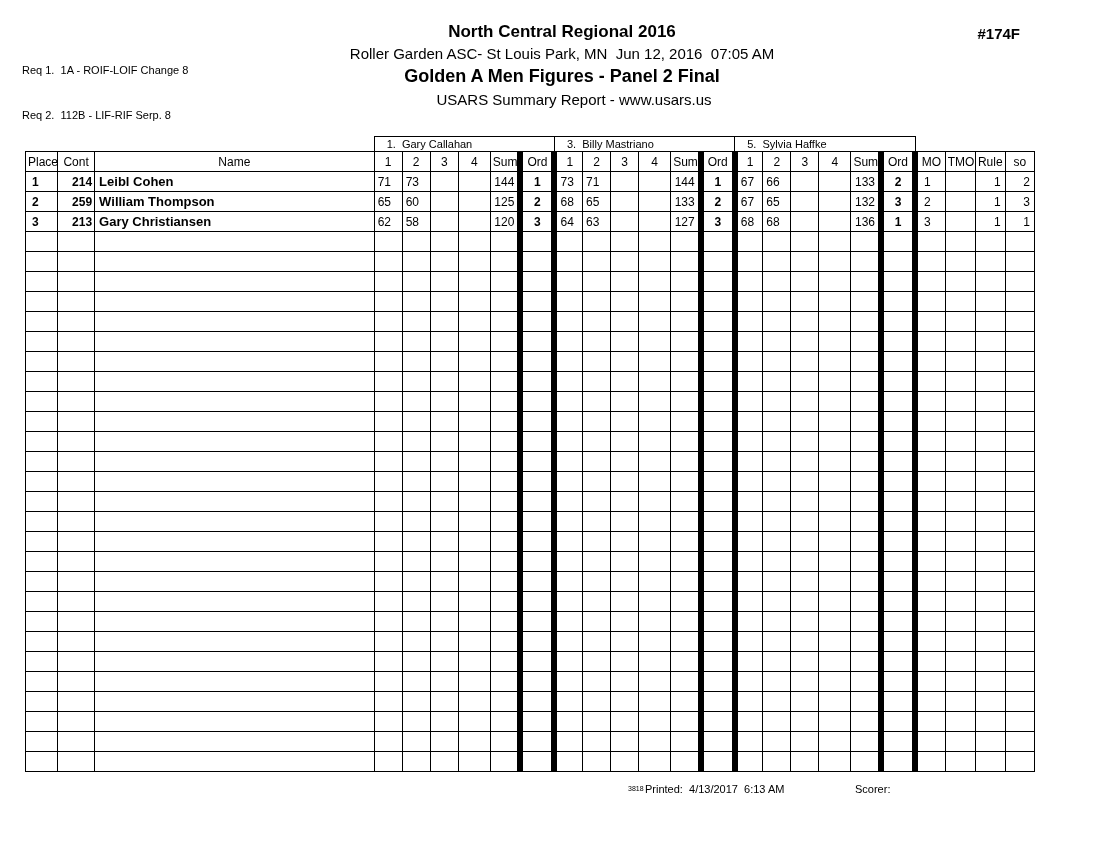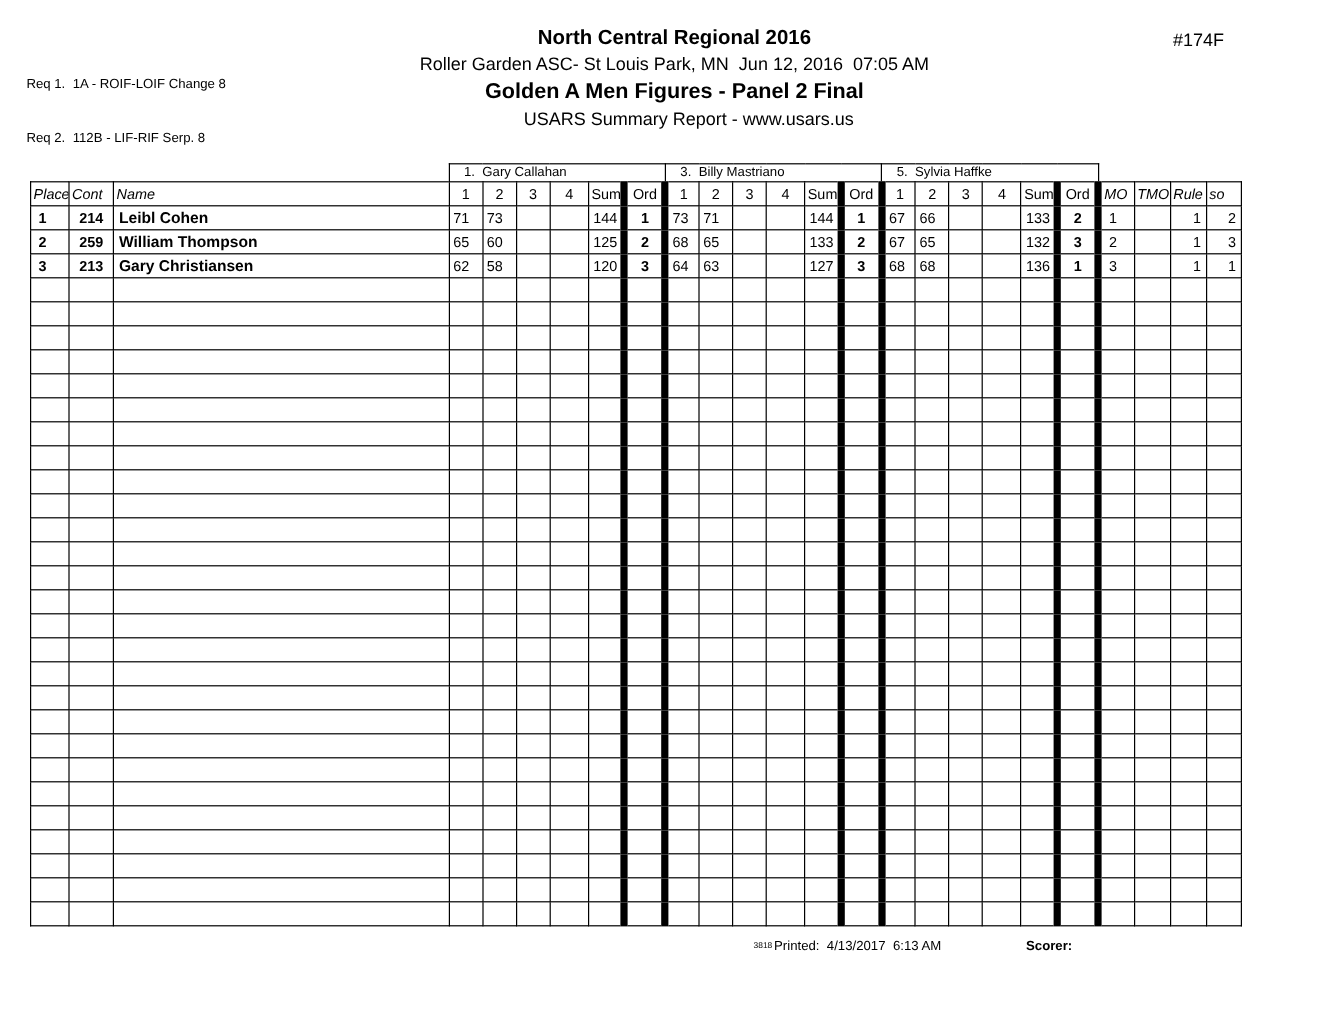--- a/index.html
+++ b/index.html
@@ -6,48 +6,48 @@
   html,body { width:1100px; height:850px; background:#fff; color:#000;
     font-family:"Liberation Sans", sans-serif; overflow:hidden; }
   .page { position:relative; width:1100px; height:850px; background:#fff; }
 
   .req-block { position:absolute; top:33px; left:22px; font-size:11px; line-height:15px; white-space:pre; }
   .title-block { position:absolute; top:22px; left:12px; width:1100px; text-align:center; }
   .title1 { font-size:17px; font-weight:bold; white-space:pre; }
   .title2 { font-size:15px; margin-top:3px; white-space:pre; }
   .title3 { font-size:18px; font-weight:bold; margin-top:4px; white-space:pre; }
   .title4 { font-size:15px; margin-top:4px; white-space:pre;padding-left:24px; }
-  .report-num { position:absolute; top:25px; right:80px; font-size:15px; font-weight:normal; }
+  .report-num { position:absolute; top:25px; right:80px; font-size:15px; font-weight:bold; }
 
   table { position:absolute; top:136px; left:25px; width:1010px;
     border-collapse:collapse; table-layout:fixed; }
   td, th { border:1px solid #000; font-size:12px; font-weight:normal; height:20px;
     padding:0 2px; overflow:hidden; white-space:nowrap; text-align:left; vertical-align:middle; }
 
   tr.judge-row td { height:15px; font-size:11px;padding-left:12px; }
   td.spacer { border:none; }
   td.judge-name { padding-left:5px; white-space:pre; }
 
-  th.th-left { text-align:left; padding-left:2px;font-style:italic; }
+  th.th-left { text-align:center; padding-left:2px; }
   th.th-c { text-align:center; }
   th.ord, td.c-ord { border-left:6px solid #000; border-right:6px solid #000; text-align:center; }
   td.c-place { padding-left:6px; font-weight:bold; }
-  td.c-cont { text-align:center; font-weight:bold; }
+  td.c-cont { text-align:right; font-weight:bold; }
   td.c-name { padding-left:4px; font-weight:bold; font-size:13px;margin-top:24px; }
   td.c-score { padding-left:3px; }
   td.c-sum { text-align:right; padding-right:3px; }
   td.c-ord { font-weight:bold; }
   td.c-mo { padding-left:6px; }
   td.c-tmo { text-align:center; }
   td.c-rule { text-align:right; padding-right:4px; }
   td.c-so { text-align:right; padding-right:4px; }
 
   .tiny-code { position:absolute; top:785px; left:628px; font-size:7px; }
   .printed { position:absolute; top:783px; left:645px; font-size:11px; white-space:pre; }
-  .scorer { position:absolute; top:783px; left:855px; font-size:11px;font-weight:bold; }
+  .scorer { position:absolute; top:783px; left:855px; font-size:11px; }
 </style>
 </head>
 <body>
 
 <div class="page">
 
   <div class="req-block">
     <div>Req 1.  1A - ROIF-LOIF Change 8</div>
     <div>Req 2.  112B - LIF-RIF Serp. 8</div>
   </div>

